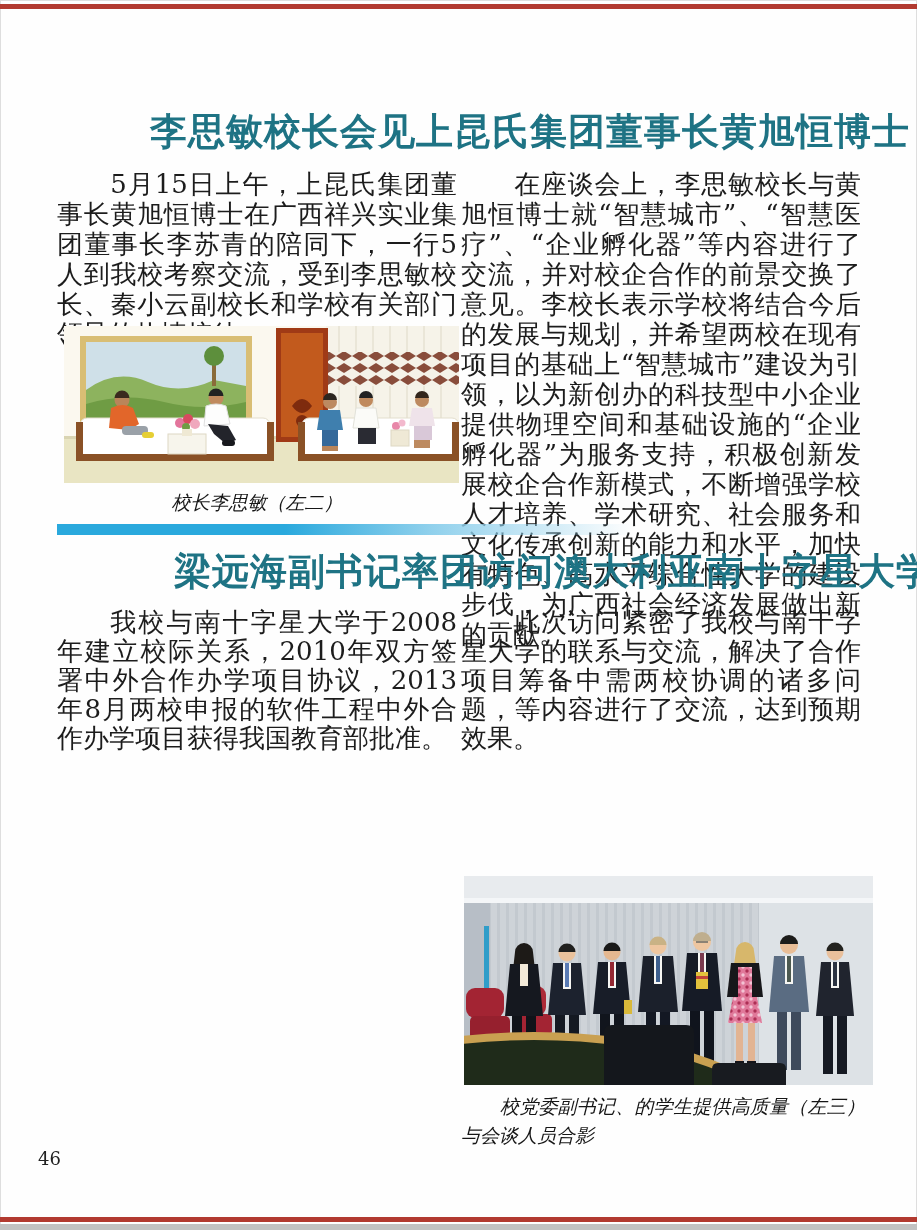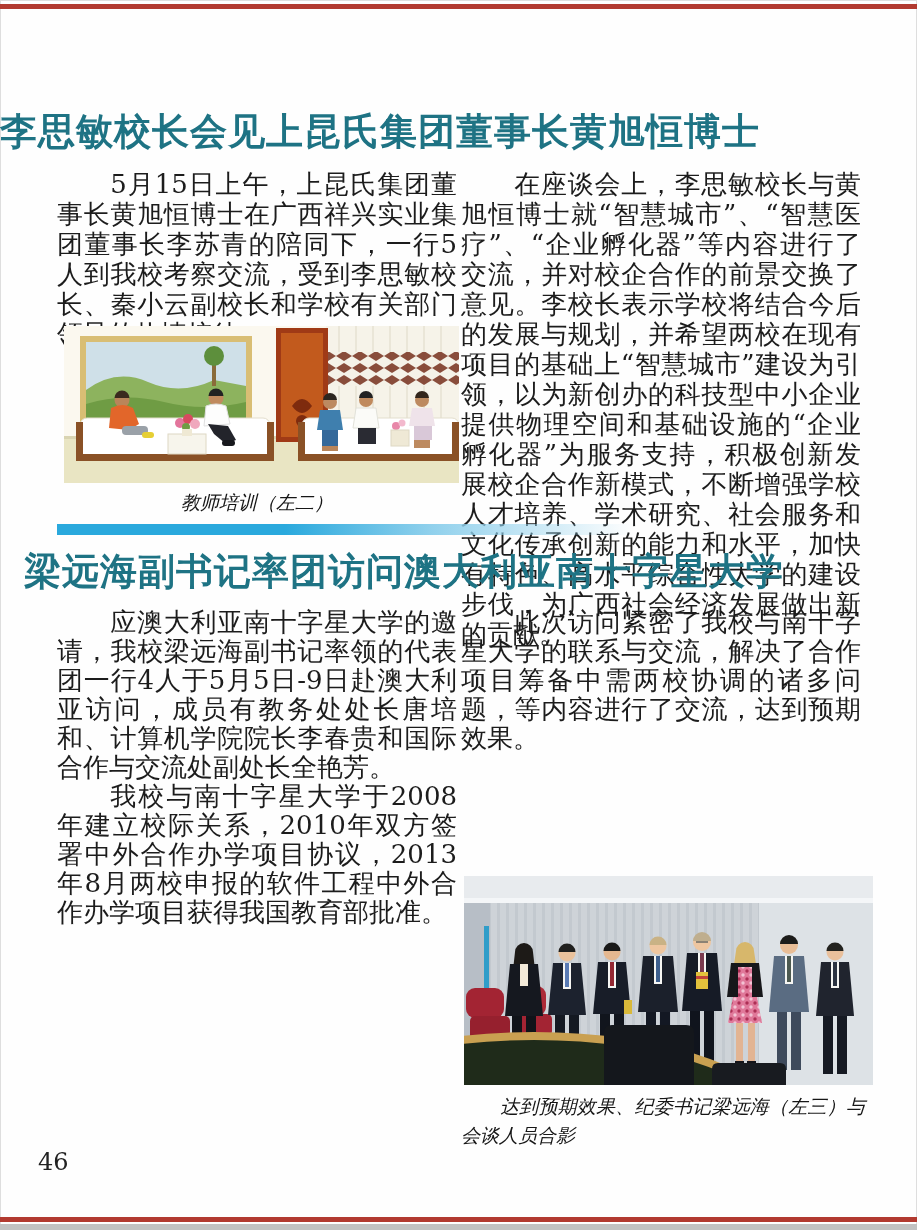--- a/index.html
+++ b/index.html
@@ -8,21 +8,21 @@
     background:#fefefe;overflow:hidden;
     box-shadow:inset 0 0 0 1px #dedede;
     font-family:"DejaVu Serif","Liberation Serif",serif;
     color:#1c1c1c;
   }
   .rule-top{position:absolute;left:0;top:4px;width:100%;height:5px;background:#b23a30;}
   .rule-bottom{position:absolute;left:0;top:1217px;width:100%;height:5px;background:#b23a30;}
   .page-edge{position:absolute;left:0;bottom:0;width:100%;height:6px;background:#c2c2c2;}
 
   .title{
-    position:absolute;left:0;width:910px;margin:0;text-align:left;
+    position:absolute;left:0;width:910px;margin:0;text-align:right;
     color:#1e7384;font-size:37px;font-weight:bold;letter-spacing:1px;
     font-family:"DejaVu Serif","Liberation Serif",serif;line-height:50px;
   }
   .t1{top:106px;}
   .t2{top:546px;margin-left:24px;}
 
   .col{position:absolute;width:400px;font-size:26px;text-align:justify;}
   .col p{margin:0;word-break:break-all;}
   .indent{text-indent:2.05em;}
   .a1{line-height:30px;}
@@ -43,21 +43,21 @@
     position:absolute;font-size:19px;font-style:italic;color:#161616;
     font-family:"DejaVu Serif","Liberation Serif",serif;
   }
   .cap1{left:57px;top:490px;width:400px;text-align:center;}
   .cap2{left:461px;top:1092px;width:404px;line-height:29px;text-indent:2.05em;text-align:justify;word-break:break-all;}
 
   .divider-bar{
     position:absolute;left:57px;top:524px;width:600px;height:11px;
     background:linear-gradient(to right,#2aa9dd 0%,#2aa9dd 38%,#8fd0ec 62%,rgba(42,169,221,0) 96%);
   }
-  .page-number{position:absolute;left:38px;top:1148px;font-size:24px;color:#222;}
+  .page-number{position:absolute;left:38px;top:1148px;font-size:18px;color:#222;}
 </style>
 </head>
 <body>
 
 <div class="page">
   <div class="rule-top"></div>
 
   <h1 class="title t1">李思敏校长会见上昆氏集团董事长黄旭恒博士</h1>
 
   <div class="col a1 col-l">
@@ -148,28 +148,27 @@
         <path d="M351,72 a7,7 0 0 1 14,0 z" fill="#33261c"></path>
         <path d="M348,82 h20 l3,18 -26,0 z" fill="#efe3ea"></path>
         <rect x="350" y="100" width="18" height="14" fill="#d9c8d8"></rect>
         <rect x="350" y="114" width="16" height="8" fill="#bd8a60"></rect>
       </g>
       <circle cx="332" cy="100" r="4" fill="#e887a8"></circle>
       <circle cx="338" cy="97" r="3.5" fill="#f3b9cd"></circle>
       <rect x="327" y="104" width="18" height="16" fill="#efe9d6" stroke="#ded8c4"></rect>
     </svg>
   </figure>
-  <div class="caption cap1">教师培训（左二）</div>
+  <div class="caption cap1">校长李思敏（左二）</div>
 
   <div class="divider-bar"></div>
 
   <h1 class="title t2">梁远海副书记率团访问澳大利亚南十字星大学</h1>
 
   <div class="col a2 col-l">
-    <p class="indent">应澳大利亚南十字星大学的邀请，我校梁远海副书记率领的代表团一行4人于5月5日-9日赴澳大利亚访问，成员有教务处处长唐培和、计算机学院院长李春贵和国际合作与交流处副处长全艳芳。</p>
     <p class="indent">我校与南十字星大学于2008年建立校际关系，2010年双方签署中外合作办学项目协议，2013年8月两校申报的软件工程中外合作办学项目获得我国教育部批准。</p>
   </div>
 
   <div class="col a2 col-r">
     <p class="indent">此次访问紧密了我校与南十字星大学的联系与交流，解决了合作项目筹备中需两校协调的诸多问题，等内容进行了交流，达到预期效果。</p>
   </div>
 
   <figure class="photo2">
     <svg viewBox="0 0 409 209" xmlns="http://www.w3.org/2000/svg">
       <defs>
@@ -270,19 +269,19 @@
         <rect x="-2" y="10" width="4" height="24" fill="#2c3442"></rect>
         <rect x="-12" y="64" width="10" height="58" fill="#161a23"></rect>
         <rect x="2" y="64" width="10" height="58" fill="#161a23"></rect>
       </g>
 
       <ellipse cx="70" cy="252" rx="248" ry="92" fill="#1f2b1a" stroke="#c9a051" stroke-width="8"></ellipse>
       <path d="M140,209 v-52 q0,-8 8,-8 h74 q8,0 8,8 v52 z" fill="#14171c"></path>
       <path d="M248,209 v-16 q0,-6 6,-6 h62 q6,0 6,6 v16 z" fill="#181b20"></path>
     </svg>
   </figure>
-  <div class="caption cap2">达到预期效果、纪委书记梁远海（左三）与会谈人员合影</div>
+  <div class="caption cap2">校党委副书记、的学生提供高质量（左三）与会谈人员合影</div>
 
   <div class="page-number">46</div>
 
   <div class="rule-bottom"></div>
   <div class="page-edge"></div>
 </div>
 
 </body></html>

